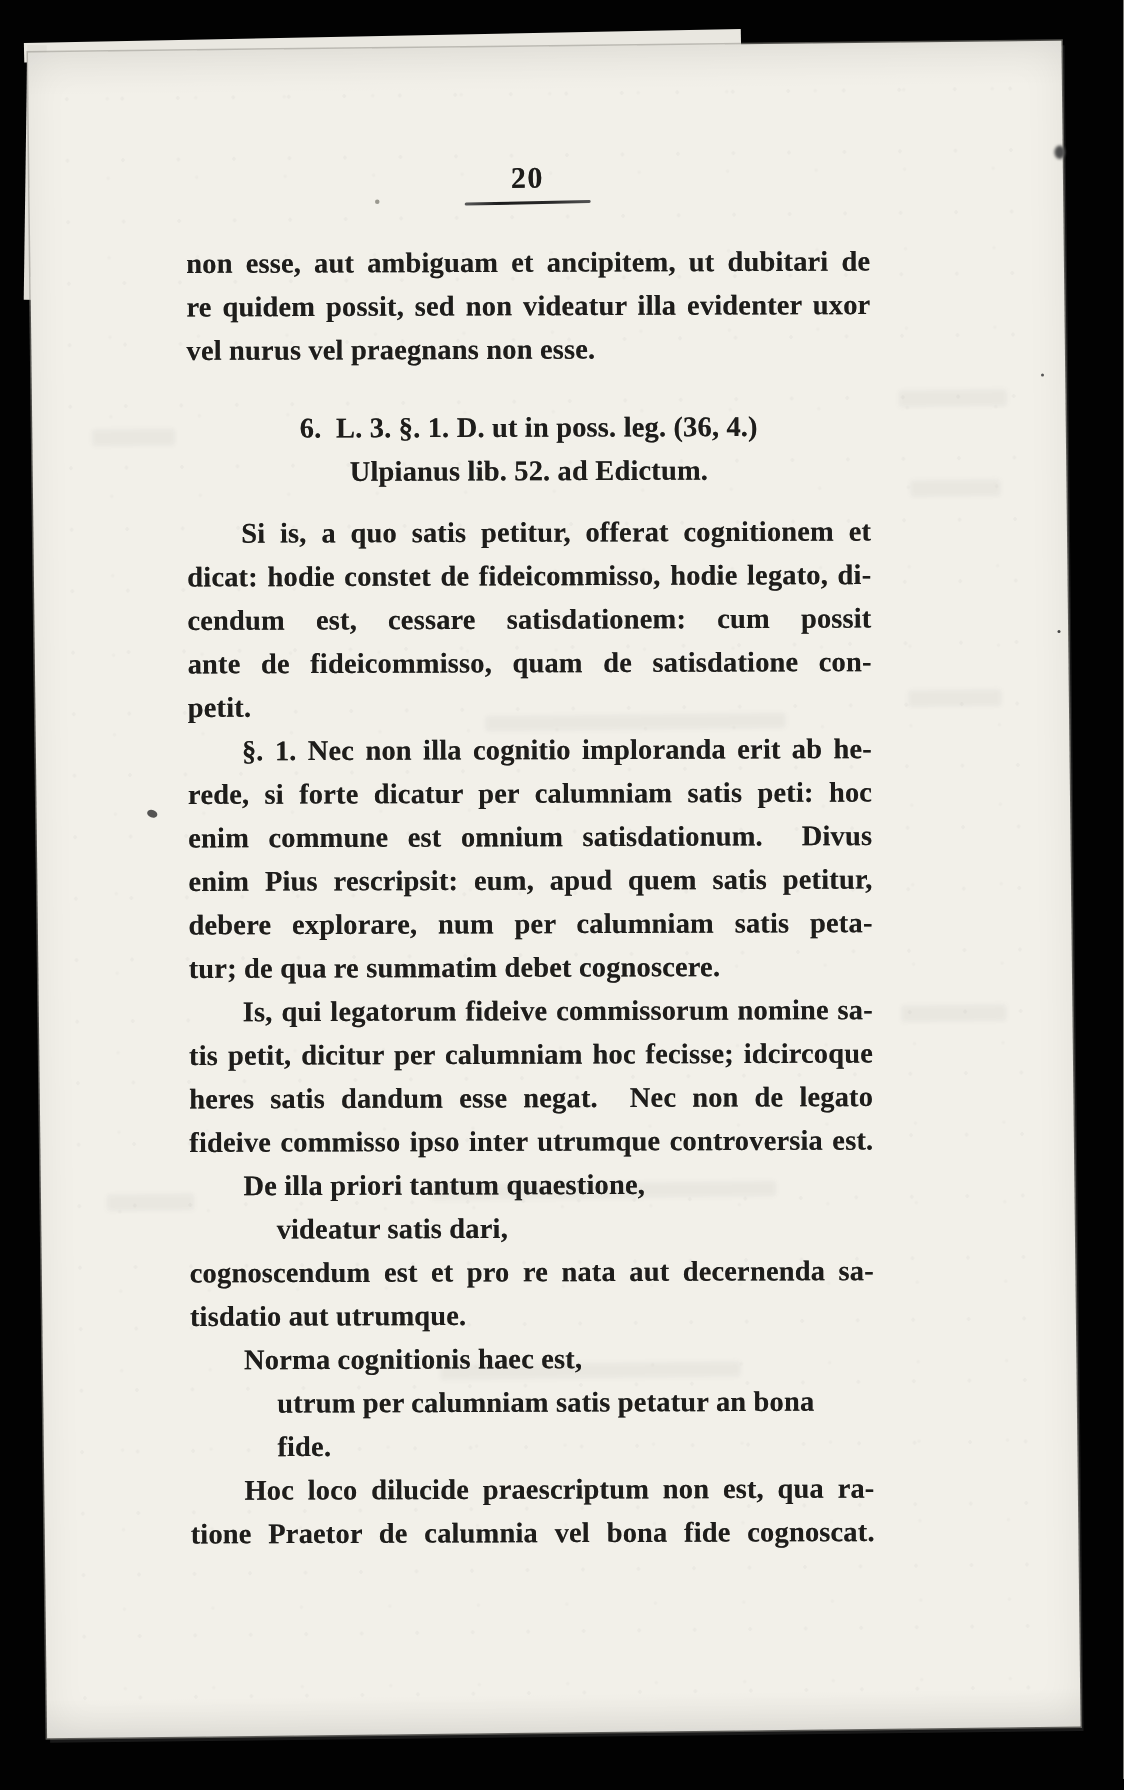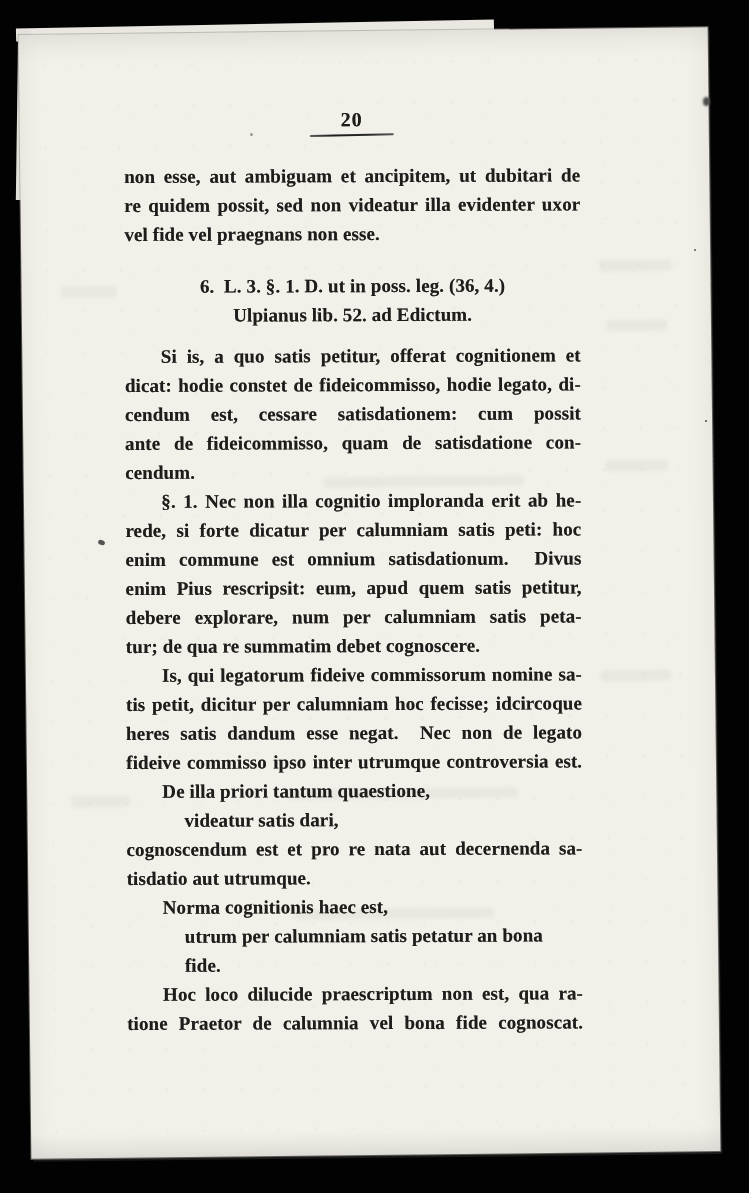--- a/index.html
+++ b/index.html
@@ -101,28 +101,28 @@
   <div class="ghost g9"></div>
 
   <div class="pagenum-wrap">
     <div class="pagenum">20</div>
     <div class="pagenum-rule"></div>
   </div>
 
   <div class="textcol">
       <div class="line j"><span>non esse, aut ambiguam et ancipitem, ut dubitari de</span></div>
       <div class="line j"><span>re quidem possit, sed non videatur illa evidenter uxor</span></div>
-      <div class="line"><span>vel fide vel praegnans non esse.</span></div>
+      <div class="line"><span>vel nurus vel praegnans non esse.</span></div>
       <div class="line c" style="margin-top: 23px;"><span>6.&nbsp; L. 3. §. 1. D. ut in poss. leg. (36, 4.)</span></div>
       <div class="line c"><span>Ulpianus lib. 52. ad Edictum.</span></div>
       <div class="line j ind1" style="margin-top: 12px;"><span>Si is, a quo satis petitur, offerat cognitionem et</span></div>
       <div class="line j"><span>dicat: </span><span class="it">hodie constet de fideicommisso</span><span>, </span><span class="it">hodie legato</span><span>, di-</span></div>
       <div class="line j"><span>cendum est, cessare satisdationem: cum possit</span></div>
       <div class="line j"><span>ante de fideicommisso, quam de satisdatione con-</span></div>
-      <div class="line"><span>cendum.</span></div>
+      <div class="line"><span>petit.</span></div>
       <div class="line j ind1"><span>§. 1. Nec non illa cognitio imploranda erit ab he-</span></div>
       <div class="line j"><span>rede, si forte dicatur per calumniam satis peti: hoc</span></div>
       <div class="line j"><span>enim commune est omnium satisdationum.&nbsp; Divus</span></div>
       <div class="line j"><span>enim Pius rescripsit: eum, apud quem satis petitur,</span></div>
       <div class="line j"><span>debere explorare, num per calumniam satis peta-</span></div>
       <div class="line"><span>tur; de qua re summatim debet cognoscere.</span></div>
       <div class="line j ind1"><span>Is, qui legatorum fideive commissorum nomine sa-</span></div>
       <div class="line j"><span>tis petit, dicitur per calumniam hoc fecisse; idcircoque</span></div>
       <div class="line j"><span>heres satis dandum esse negat.&nbsp; Nec non de legato</span></div>
       <div class="line j"><span>fideive commisso ipso inter utrumque controversia est.</span></div>

